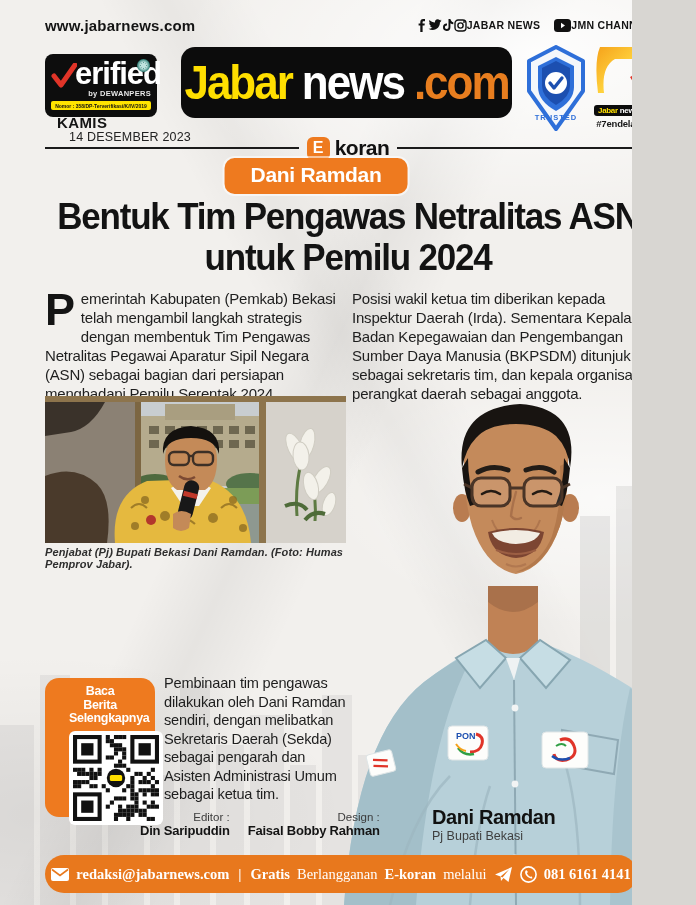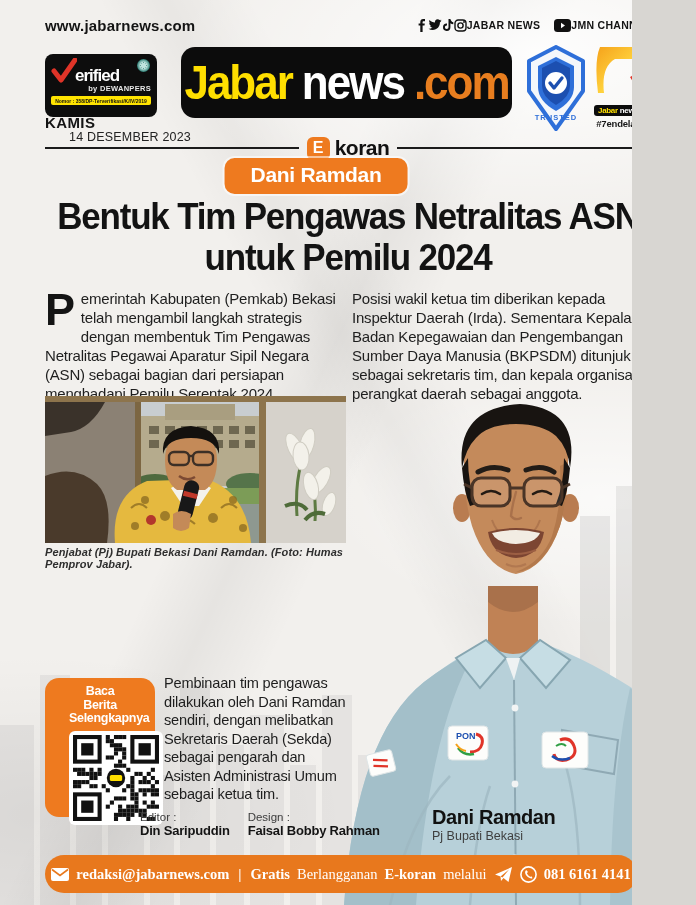--- a/index.html
+++ b/index.html
@@ -21,39 +21,39 @@
   .socials{display:flex;align-items:center;gap:14px;}
   .soc-group{display:flex;align-items:flex-start;}
   .soc-label{font-weight:bold;font-size:10.5px;letter-spacing:.3px;color:#141414;}
   .ic{display:inline-flex;}
 
   
   .verified{position:absolute;left:45px;top:54px;width:112px;height:63px;background:#0d0d0d;
             border-radius:8px;z-index:3;padding:4px 6px;box-sizing:border-box;}
   .ver-row{display:flex;align-items:flex-end;line-height:1;}
   .ver-check{margin-right:-2px;}
-  .ver-word{color:#fff;font-weight:bold;font-size:17px;letter-spacing:-1px;}
+  .ver-word{color:#fff;font-weight:bold;font-size:31px;letter-spacing:-1px;}
   .ver-by{color:#e8e8e8;font-size:7.5px;text-align:right;margin-top:0;font-weight:bold;letter-spacing:.3px;}
   .ver-num{background:#ffe400;color:#111;font-size:5px;font-weight:bold;text-align:center;
            border-radius:2px;margin-top:3px;padding:1.5px 0;}
   .ver-emblem{position:absolute;top:5px;right:7px;width:13px;height:13px;border-radius:50%;
               background:radial-gradient(circle at 50% 50%, #bfe3de 30%, #2c7d74 32%, #bfe3de 34%, #2c7d74 70%);}
   .masthead{position:absolute;left:181px;top:47px;width:331px;height:71px;background:#0c0c0c;
             border-radius:14px;z-index:3;display:flex;align-items:center;justify-content:center;}
   .mast-txt{font-size:44px;font-weight:bold;letter-spacing:-2px;transform:scaleY(1.08);white-space:nowrap;}
   .mast-1{color:#ffdf00;} .mast-2{color:#ffffff;margin-left:10px;} .mast-3{color:#e87e1f;margin-left:10px;}
   .trusted-badge{position:absolute;left:523px;top:45px;z-index:3;}
   .anniv{position:absolute;left:592px;top:43px;width:72px;z-index:3;text-align:center;}
   .anniv-mini{background:#0c0c0c;border-radius:3px;display:inline-block;padding:1px 4px;
               font-size:8px;font-weight:bold;letter-spacing:-.3px;margin-top:1px;white-space:nowrap;}
   .anniv-mini .m1{color:#ffdf00;} .anniv-mini .m2{color:#fff;} .anniv-mini .m3{color:#e87e1f;}
   .anniv-tag{font-size:9.5px;font-weight:bold;color:#181818;margin-top:1px;letter-spacing:-.2px;}
 
   .dateline{position:absolute;left:45px;top:115px;z-index:3;line-height:1.05;}
-  .date-day{font-weight:bold;font-size:15px;letter-spacing:.4px;color:#141414;}
+  .date-day{font-weight:bold;font-size:15px;letter-spacing:.4px;color:#141414;margin-left:12px;}
   .date-full{font-size:12.5px;color:#222;letter-spacing:.2px;margin-left:24px;}
 
   .ekoran-row{position:absolute;left:45px;top:136px;width:606px;display:flex;align-items:center;z-index:3;}
   .ek-line{flex:1;height:2px;background:#1b1b1b;}
   .ek-label{display:flex;align-items:center;gap:5px;padding:0 8px;}
   .ek-e{width:23px;height:23px;background:#ee7a1f;border-radius:6px;color:#fff;font-weight:bold;
         font-size:16px;display:flex;align-items:center;justify-content:center;}
   .ek-koran{font-size:21px;font-weight:bold;color:#111;letter-spacing:-.5px;}
 
   
@@ -75,21 +75,21 @@
            font-size:11px;font-style:italic;font-weight:bold;color:#2e2e2e;letter-spacing:.1px;}
   .para2{position:absolute;left:45px;top:568px;width:301px;z-index:3;}
   .qr-box{position:absolute;left:45px;top:678px;width:110px;height:139px;background:#ee7a1f;border-radius:14px;
           z-index:3;box-sizing:border-box;padding:7px 24px;text-align:center;}
   .qr-label{color:#fff;font-weight:bold;font-size:12.5px;line-height:1.08;letter-spacing:-.3px;}
   .qr-wrap{background:#fff;border-radius:6px;width:94px;height:94px;margin:5px auto 0;display:flex;
            align-items:center;justify-content:center;}
   .para3{position:absolute;left:164px;top:674px;width:184px;z-index:3;}
   .para3 .body-p{font-size:14.6px;}
   .credits{position:absolute;left:140px;top:811px;display:flex;gap:18px;z-index:3;}
-  .cred-label{font-size:11.5px;color:#3c3c3c;}
+  .cred-label{font-size:11.5px;color:#3c3c3c;text-align:right;}
   .cred-name{font-size:13px;font-weight:bold;color:#141414;letter-spacing:-.2px;text-align:right;}
 
   
   .portrait{position:absolute;left:330px;top:396px;width:366px;height:509px;z-index:2;}
   .person-id{position:absolute;left:432px;top:806px;z-index:4;line-height:1.15;}
   .person-name{font-size:20px;font-weight:bold;color:#111;letter-spacing:-.4px;}
   .person-title{font-size:12.5px;color:#3e3e3e;}
 
   
   .footer-bar{position:absolute;left:45px;top:855px;width:592px;height:38px;background:#e8781d;

